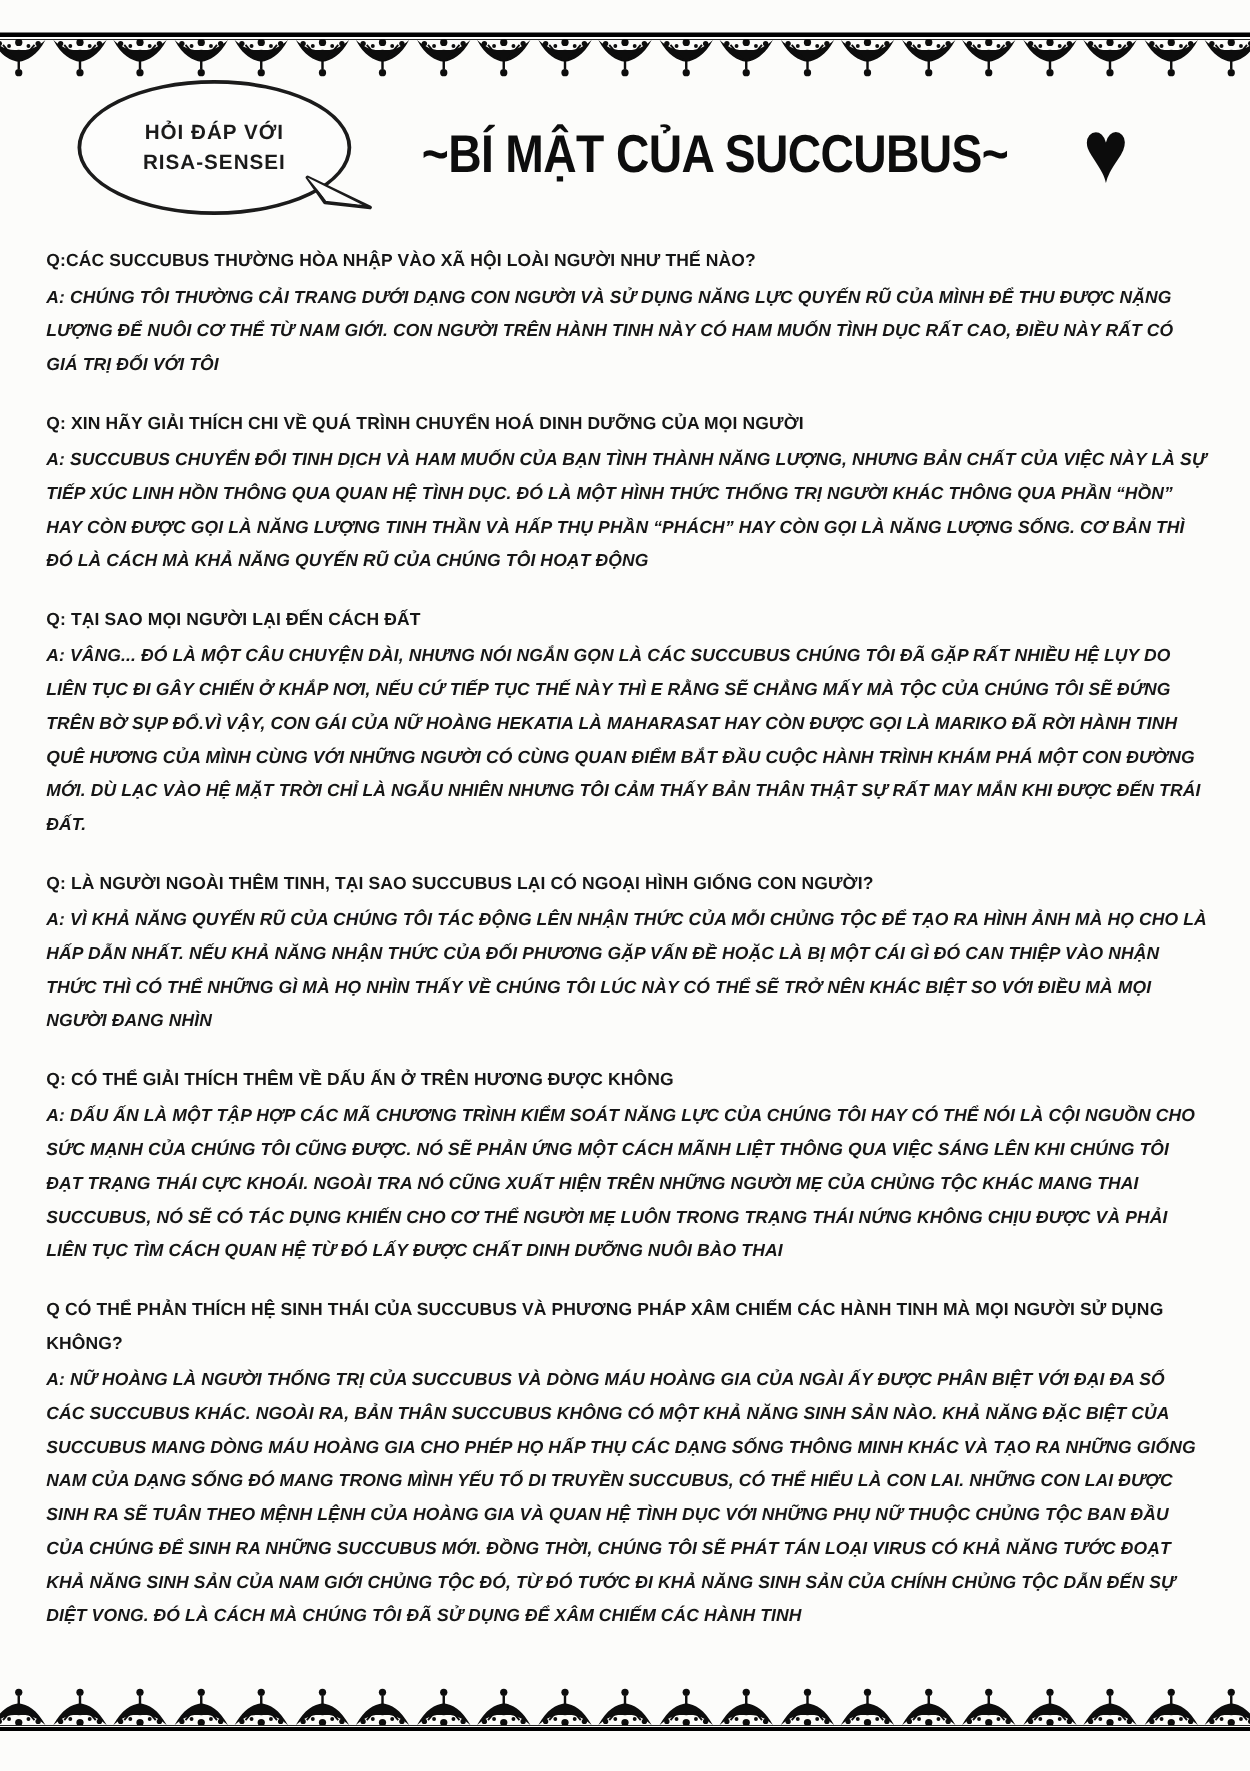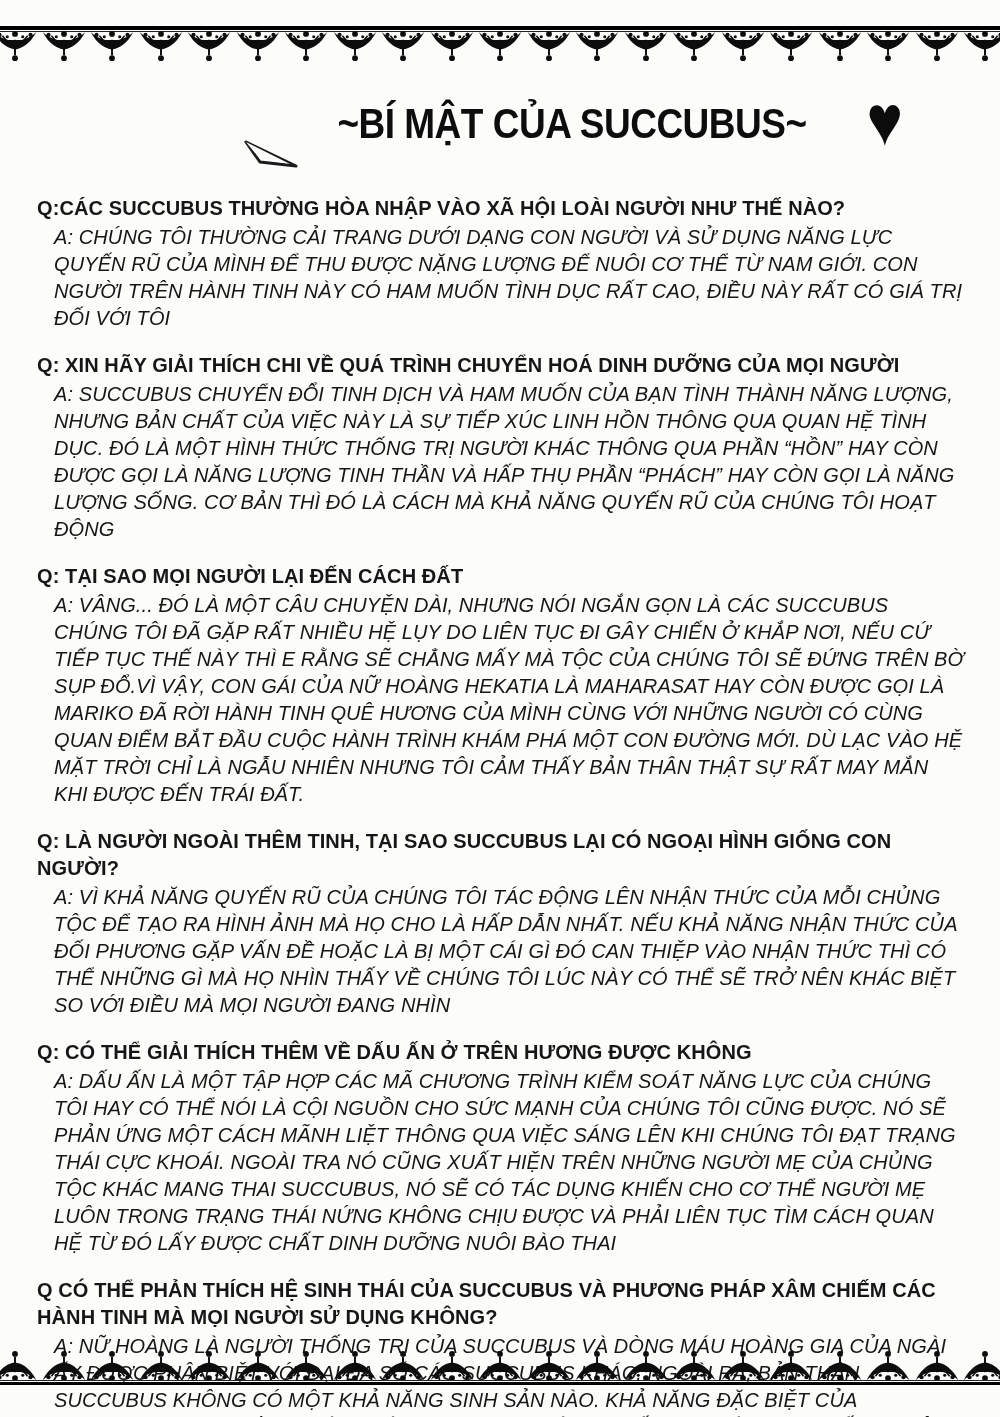--- a/index.html
+++ b/index.html
@@ -49,23 +49,23 @@
   }
   .heart{
     position:absolute; left:864px; top:86px; font-size:70px; line-height:1;
     color:#0c0c0c; transform:scale(0.88,1.02);
   }
   
   .qa{
     position:absolute; left:37px; top:195px; width:929px;
   }
   .qa section{ margin:0 0 20px 0; }
-  .qa p{ margin:0; font-size:20px; line-height:27px; color:#161616; }
+  .qa p{ margin:0; font-size:14px; line-height:27px; color:#161616; }
   .qa .q{ font-weight:700; letter-spacing:0.1px; margin-bottom:2px; }
-  .qa .a{ font-style:italic; font-weight:400; letter-spacing:0.1px;margin-left:17px; }
+  .qa .a{ font-style:italic; font-weight:700; letter-spacing:0.1px; }
 </style>
 </head>
 <body>
 
 <div class="page">
 
   <svg class="defs" aria-hidden="true">
     <symbol id="orn" viewBox="0 0 46 32">
       <circle cx="23" cy="3" r="3"></circle>
       <circle cx="7" cy="4" r="2.2"></circle>
@@ -139,20 +139,24 @@
         <use href="#orn" xlink:href="#orn"></use>
       </svg>
       <svg viewBox="0 0 46 32" class="orn">
         <use href="#orn" xlink:href="#orn"></use>
       </svg>
       <svg viewBox="0 0 46 32" class="orn">
         <use href="#orn" xlink:href="#orn"></use>
       </svg>
     </div>
 
+  <div class="bubble">
+    <span>HỎI ĐÁP VỚI</span>
+    <span>RISA-SENSEI</span>
+  </div>
   <svg class="bubble-tail" width="56" height="40">
     <polygon points="2,2 52,26 16,22" fill="#fdfdfc" stroke="#1b1b1b" stroke-width="3" stroke-linejoin="round"></polygon>
     <polygon points="2,2 46,24 16,19" fill="#fdfdfc" stroke="none"></polygon>
   </svg>
 
   <h1 class="title">~BÍ MẬT CỦA SUCCUBUS~</h1>
   <div class="heart">♥</div>
 
   <main class="qa" id="qaRoot">
   <section>

